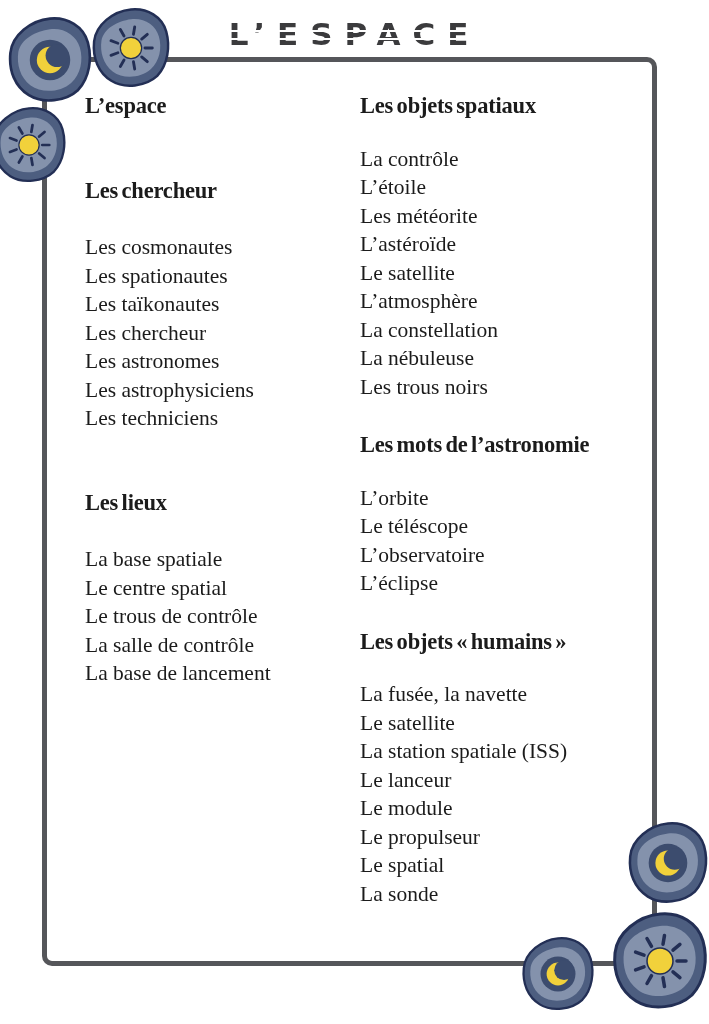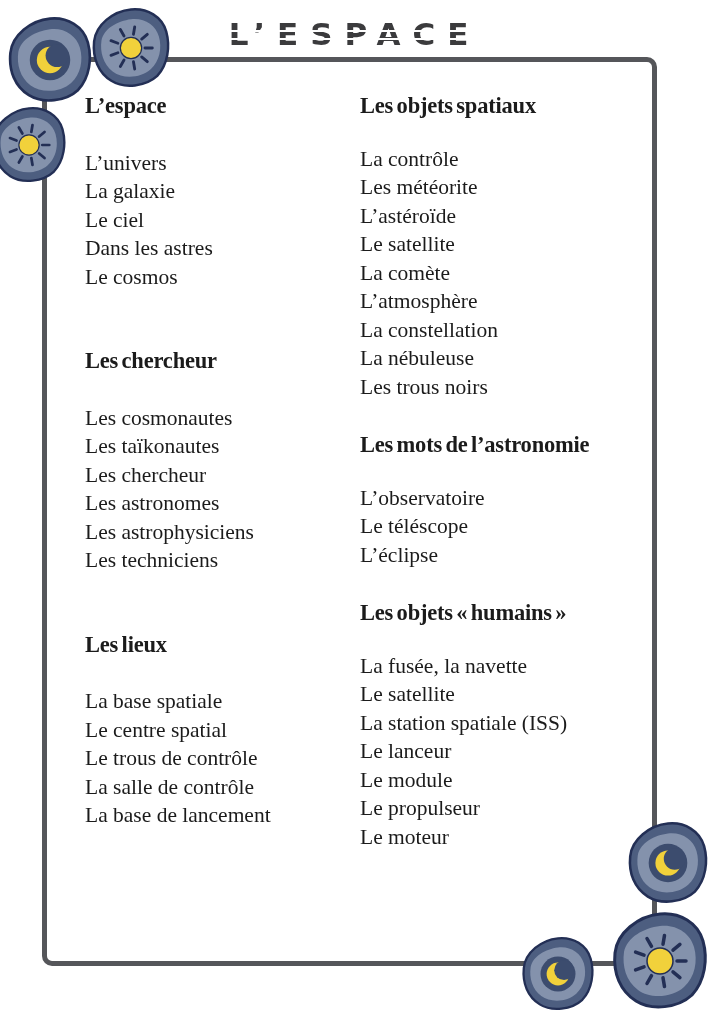--- a/index.html
+++ b/index.html
@@ -131,32 +131,26 @@
   <div class="title-wrap">
     <h1 class="title">L’ESPACE</h1>
     <div class="title-stripes"></div>
   </div>
 
   <div class="content">
 
     <div class="col col-left">
       <section>
         <h2>L’espace</h2>
-        <ul class="vocab">
-            <li>L’univers</li>
-            <li>La galaxie</li>
-            <li>Le ciel</li>
-            <li>Dans les astres</li>
-            <li>Le cosmos</li>
-          </ul>
       </section>
       <section>
         <h2>Les chercheur</h2>
         <ul class="vocab">
             <li>Les cosmonautes</li>
+            <li>Les spationautes</li>
             <li>Les taïkonautes</li>
             <li>Les chercheur</li>
             <li>Les astronomes</li>
             <li>Les astrophysiciens</li>
             <li>Les techniciens</li>
           </ul>
       </section>
       <section>
         <h2>Les lieux</h2>
         <ul class="vocab">
@@ -167,48 +161,50 @@
             <li>La base de lancement</li>
           </ul>
       </section>
     </div>
 
     <div class="col col-right">
       <section>
         <h2>Les objets spatiaux</h2>
         <ul class="vocab">
             <li>La contrôle</li>
+            <li>L’étoile</li>
             <li>Les météorite</li>
             <li>L’astéroïde</li>
             <li>Le satellite</li>
-            <li>La comète</li>
             <li>L’atmosphère</li>
             <li>La constellation</li>
             <li>La nébuleuse</li>
             <li>Les trous noirs</li>
           </ul>
       </section>
       <section>
         <h2>Les mots de l’astronomie</h2>
         <ul class="vocab">
+            <li>L’orbite</li>
+            <li>Le téléscope</li>
             <li>L’observatoire</li>
-            <li>Le téléscope</li>
             <li>L’éclipse</li>
           </ul>
       </section>
       <section>
         <h2>Les objets « humains »</h2>
         <ul class="vocab">
             <li>La fusée, la navette</li>
             <li>Le satellite</li>
             <li>La station spatiale (ISS)</li>
             <li>Le lanceur</li>
             <li>Le module</li>
             <li>Le propulseur</li>
-            <li>Le moteur</li>
+            <li>Le spatial</li>
+            <li>La sonde</li>
           </ul>
       </section>
     </div>
 
   </div>
 
   <svg class="blob b1" viewBox="0 0 100 100">
       <use href="#moon-badge"></use>
     </svg>
   <svg class="blob b2" viewBox="0 0 100 100">

